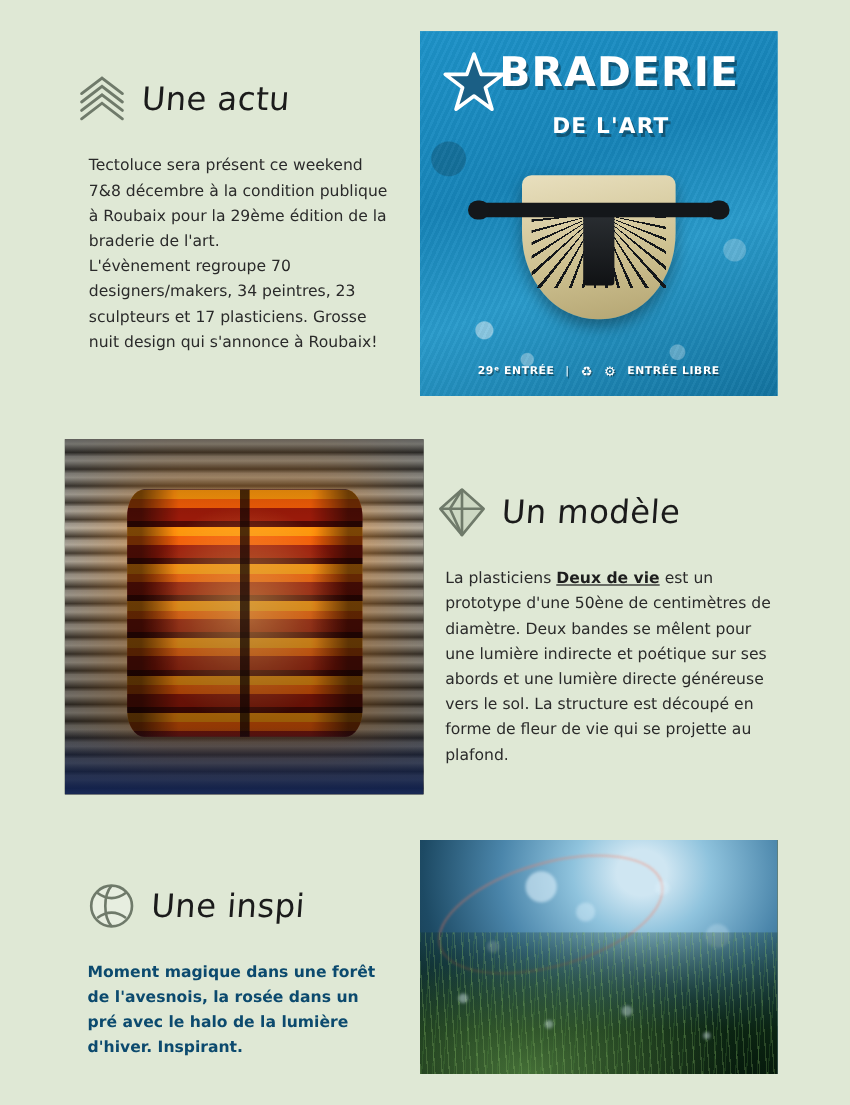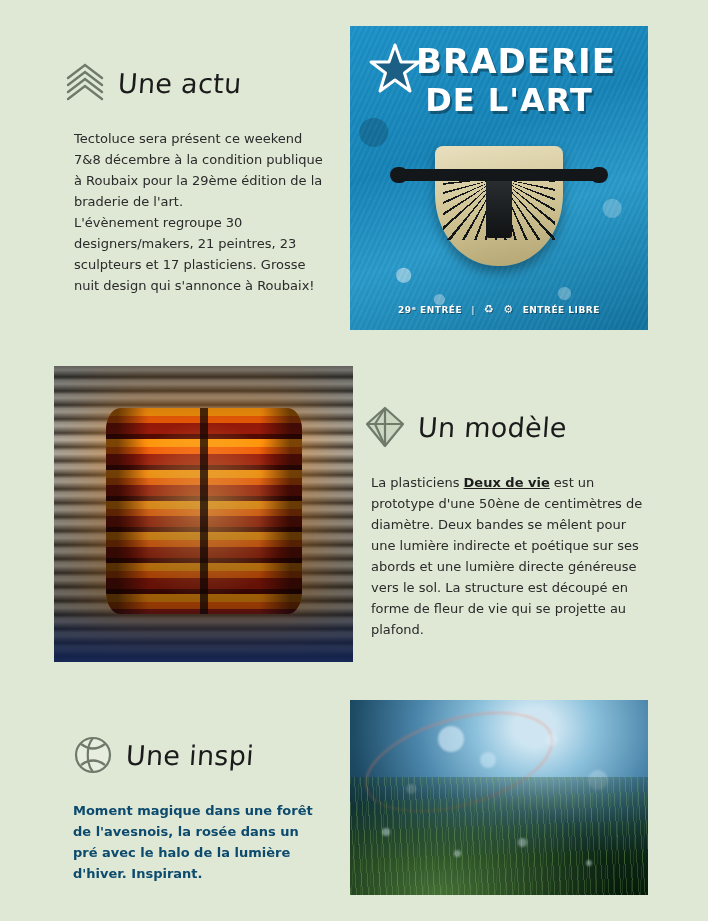--- a/index.html
+++ b/index.html
@@ -120,24 +120,24 @@
     line-height: 1;
     text-shadow: 2px 3px 0 rgba(0,0,0,.35);
   }
   .braderie-title .l1 {
     font-size: 34px;
     letter-spacing: 1px;
     display: block;
     padding-left: 34px;
   }
   .braderie-title .l2 {
-    font-size: 32px;
+    font-size: 18px;
     letter-spacing: 1px;
     display: block;
-    margin-top: 6px;
+    margin-top: 19px;
     padding-left: 20px;
   }
   .braderie-star {
     position: absolute;
     left: 18px;
     top: 16px;
     width: 54px;
     height: 54px;
   }
   .braderie-plaque {
@@ -379,21 +379,21 @@
             <path d="M6 25 L23 12 L40 25"></path>
             <path d="M6 32 L23 19 L40 32"></path>
             <path d="M6 39 L23 26 L40 39"></path>
           </g>
         </svg>
       </span>
       <span class="title-text">Une actu</span>
     </div>
     <div id="actu-paragraphs">
       <p class="body-text">Tectoluce sera présent ce weekend 7&amp;8 décembre à la condition publique à Roubaix pour la 29ème édition de la braderie de l'art.</p>
-      <p class="body-text">L'évènement regroupe 30 designers/makers, 21 peintres, 23 sculpteurs et 17 plasticiens. Grosse nuit design qui s'annonce à Roubaix!</p>
+      <p class="body-text">L'évènement regroupe 70 designers/makers, 34 peintres, 23 sculpteurs et 17 plasticiens. Grosse nuit design qui s'annonce à Roubaix!</p>
     </div>
   </div>
 
   <div id="img-braderie">
     <div class="braderie-bg"></div>
     <div class="braderie-star">
       <svg width="54" height="54" viewBox="0 0 54 54">
         <path d="M27 3 L33 20 L51 20 L36.5 31 L42 49 L27 38 L12 49 L17.5 31 L3 20 L21 20 Z" fill="#1b5f85" stroke="#ffffff" stroke-width="3" stroke-linejoin="round"></path>
       </svg>
     </div>

